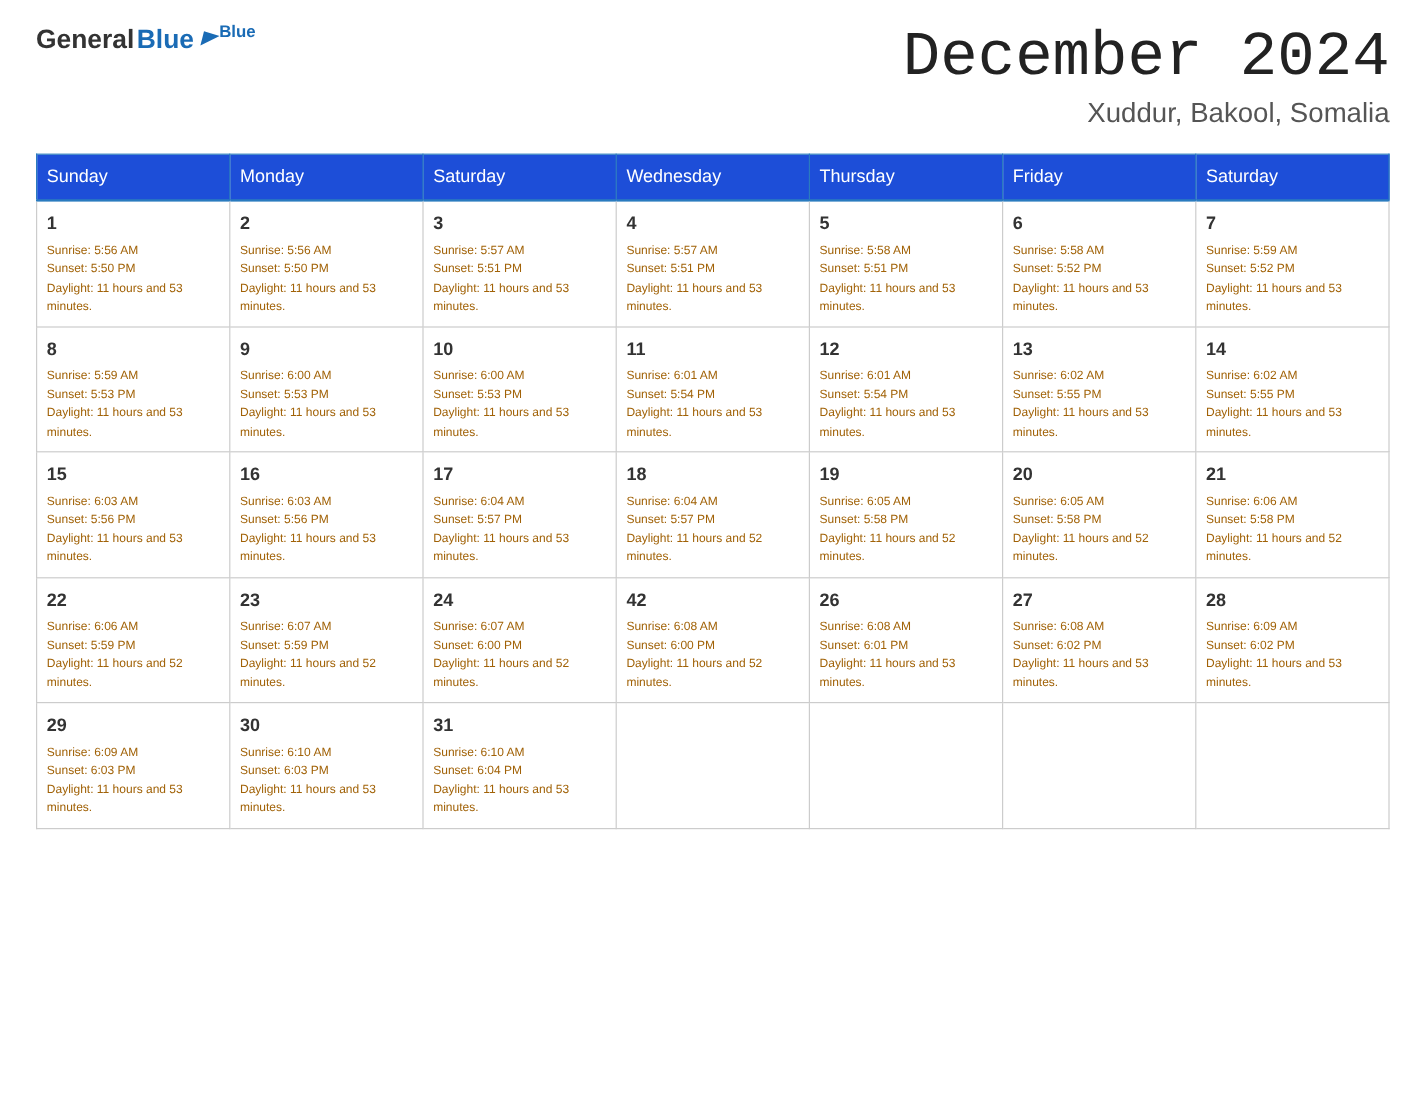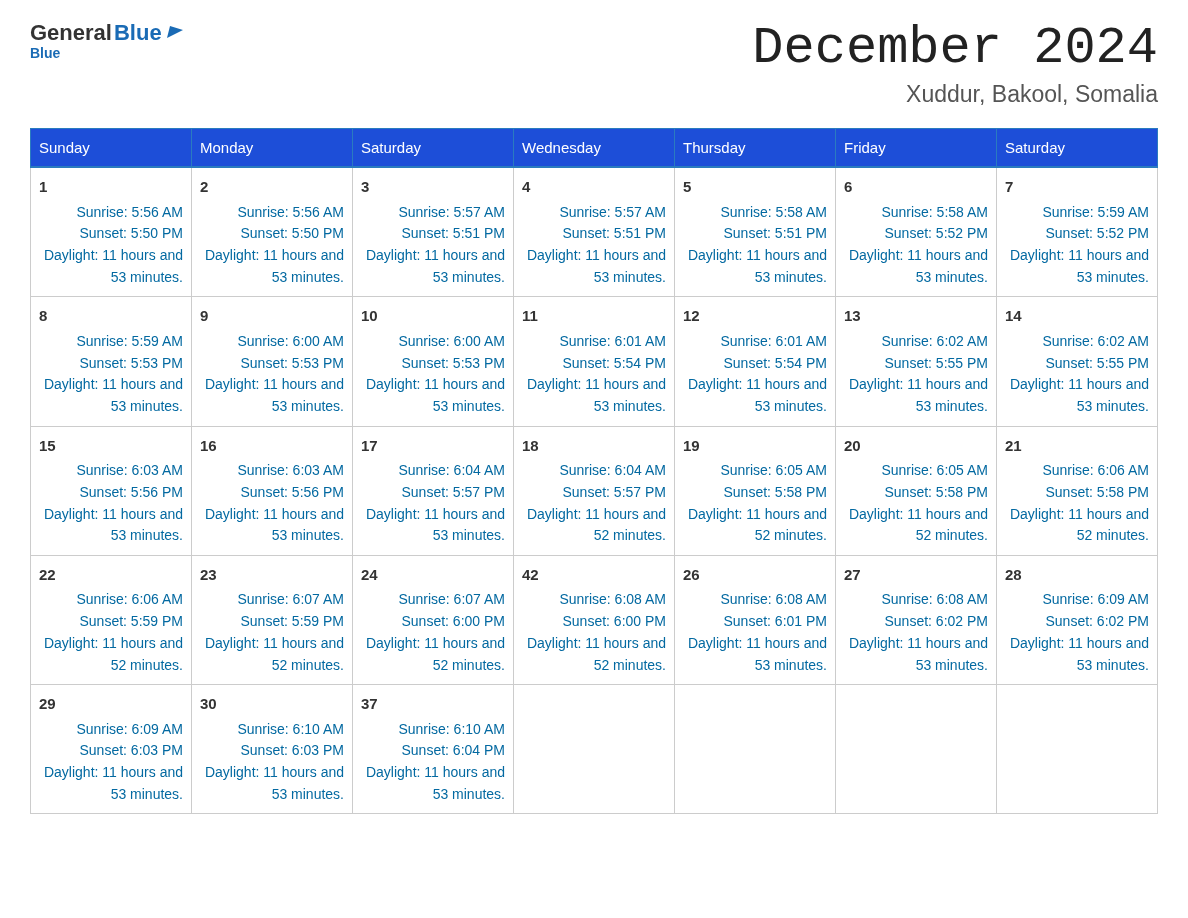--- a/index.html
+++ b/index.html
@@ -10,21 +10,21 @@
       padding: 20px 30px;
     }
     .header {
       display: flex;
       justify-content: space-between;
       align-items: flex-start;
       margin-bottom: 20px;
     }
     .logo {
       display: flex;
-      flex-direction: column;
+      flex-direction: row;
       align-items: flex-start;
       justify-content: center;
     }
     .logo-text {
       display: flex;
       align-items: center;
     }
     .logo-general {
       font-size: 22px;
       font-weight: bold;
@@ -67,24 +67,23 @@
       line-height: 1.5;
     }
     .calendar tr:first-child td { border-top: 2px solid #2a7bbf; }
     .day-num {
       font-size: 15px;
       font-weight: bold;
       display: block;
       margin-bottom: 3px;
     }
     .day-info {
-      font-size: 14px;
-      color: #0369a1;
+      font-size: 10px;
+      color: #a16207;
       line-height: 1.55;
-      text-align: right;
     }
     .empty-cell {
       background: #fff;
     }
   </style>
 </head>
 <body>
 
 <div class="header">
   <div class="logo">
@@ -247,21 +246,21 @@
       <tr>
         <td>
           <span class="day-num">29</span>
           <div class="day-info">Sunrise: 6:09 AM<br>Sunset: 6:03 PM<br>Daylight: 11 hours and 53 minutes.</div>
         </td>
         <td>
           <span class="day-num">30</span>
           <div class="day-info">Sunrise: 6:10 AM<br>Sunset: 6:03 PM<br>Daylight: 11 hours and 53 minutes.</div>
         </td>
         <td>
-          <span class="day-num">37</span>
+          <span class="day-num">31</span>
           <div class="day-info">Sunrise: 6:10 AM<br>Sunset: 6:04 PM<br>Daylight: 11 hours and 53 minutes.</div>
         </td>
         <td class="empty-cell"></td>
         <td class="empty-cell"></td>
         <td class="empty-cell"></td>
         <td class="empty-cell"></td>
       </tr>
     </tbody>
 </table>
 

